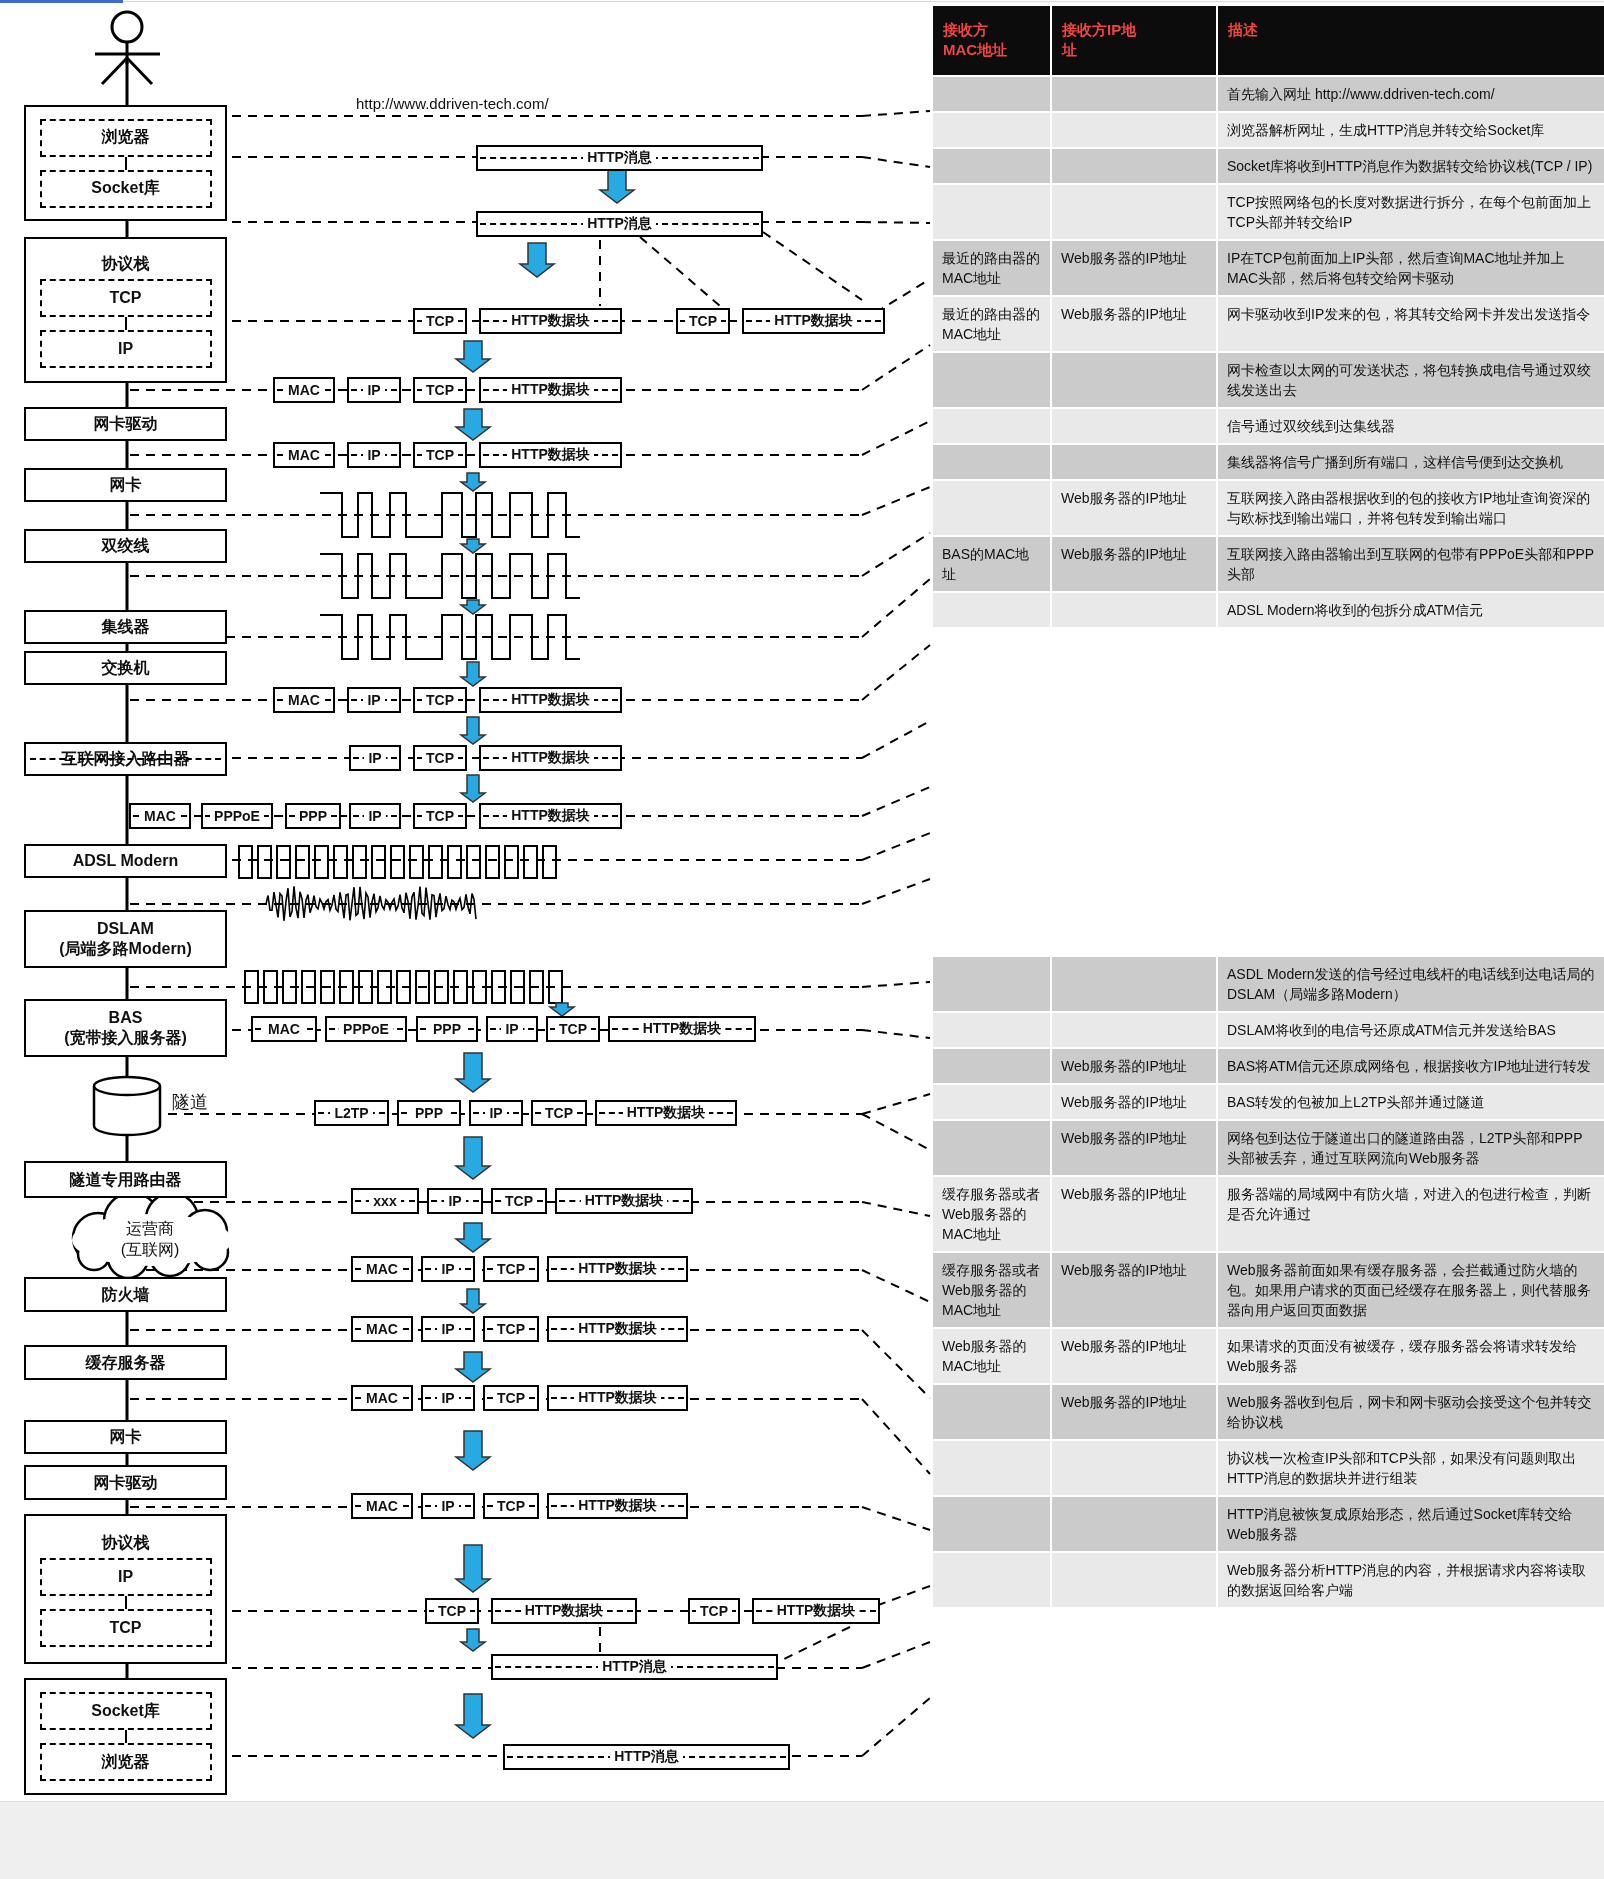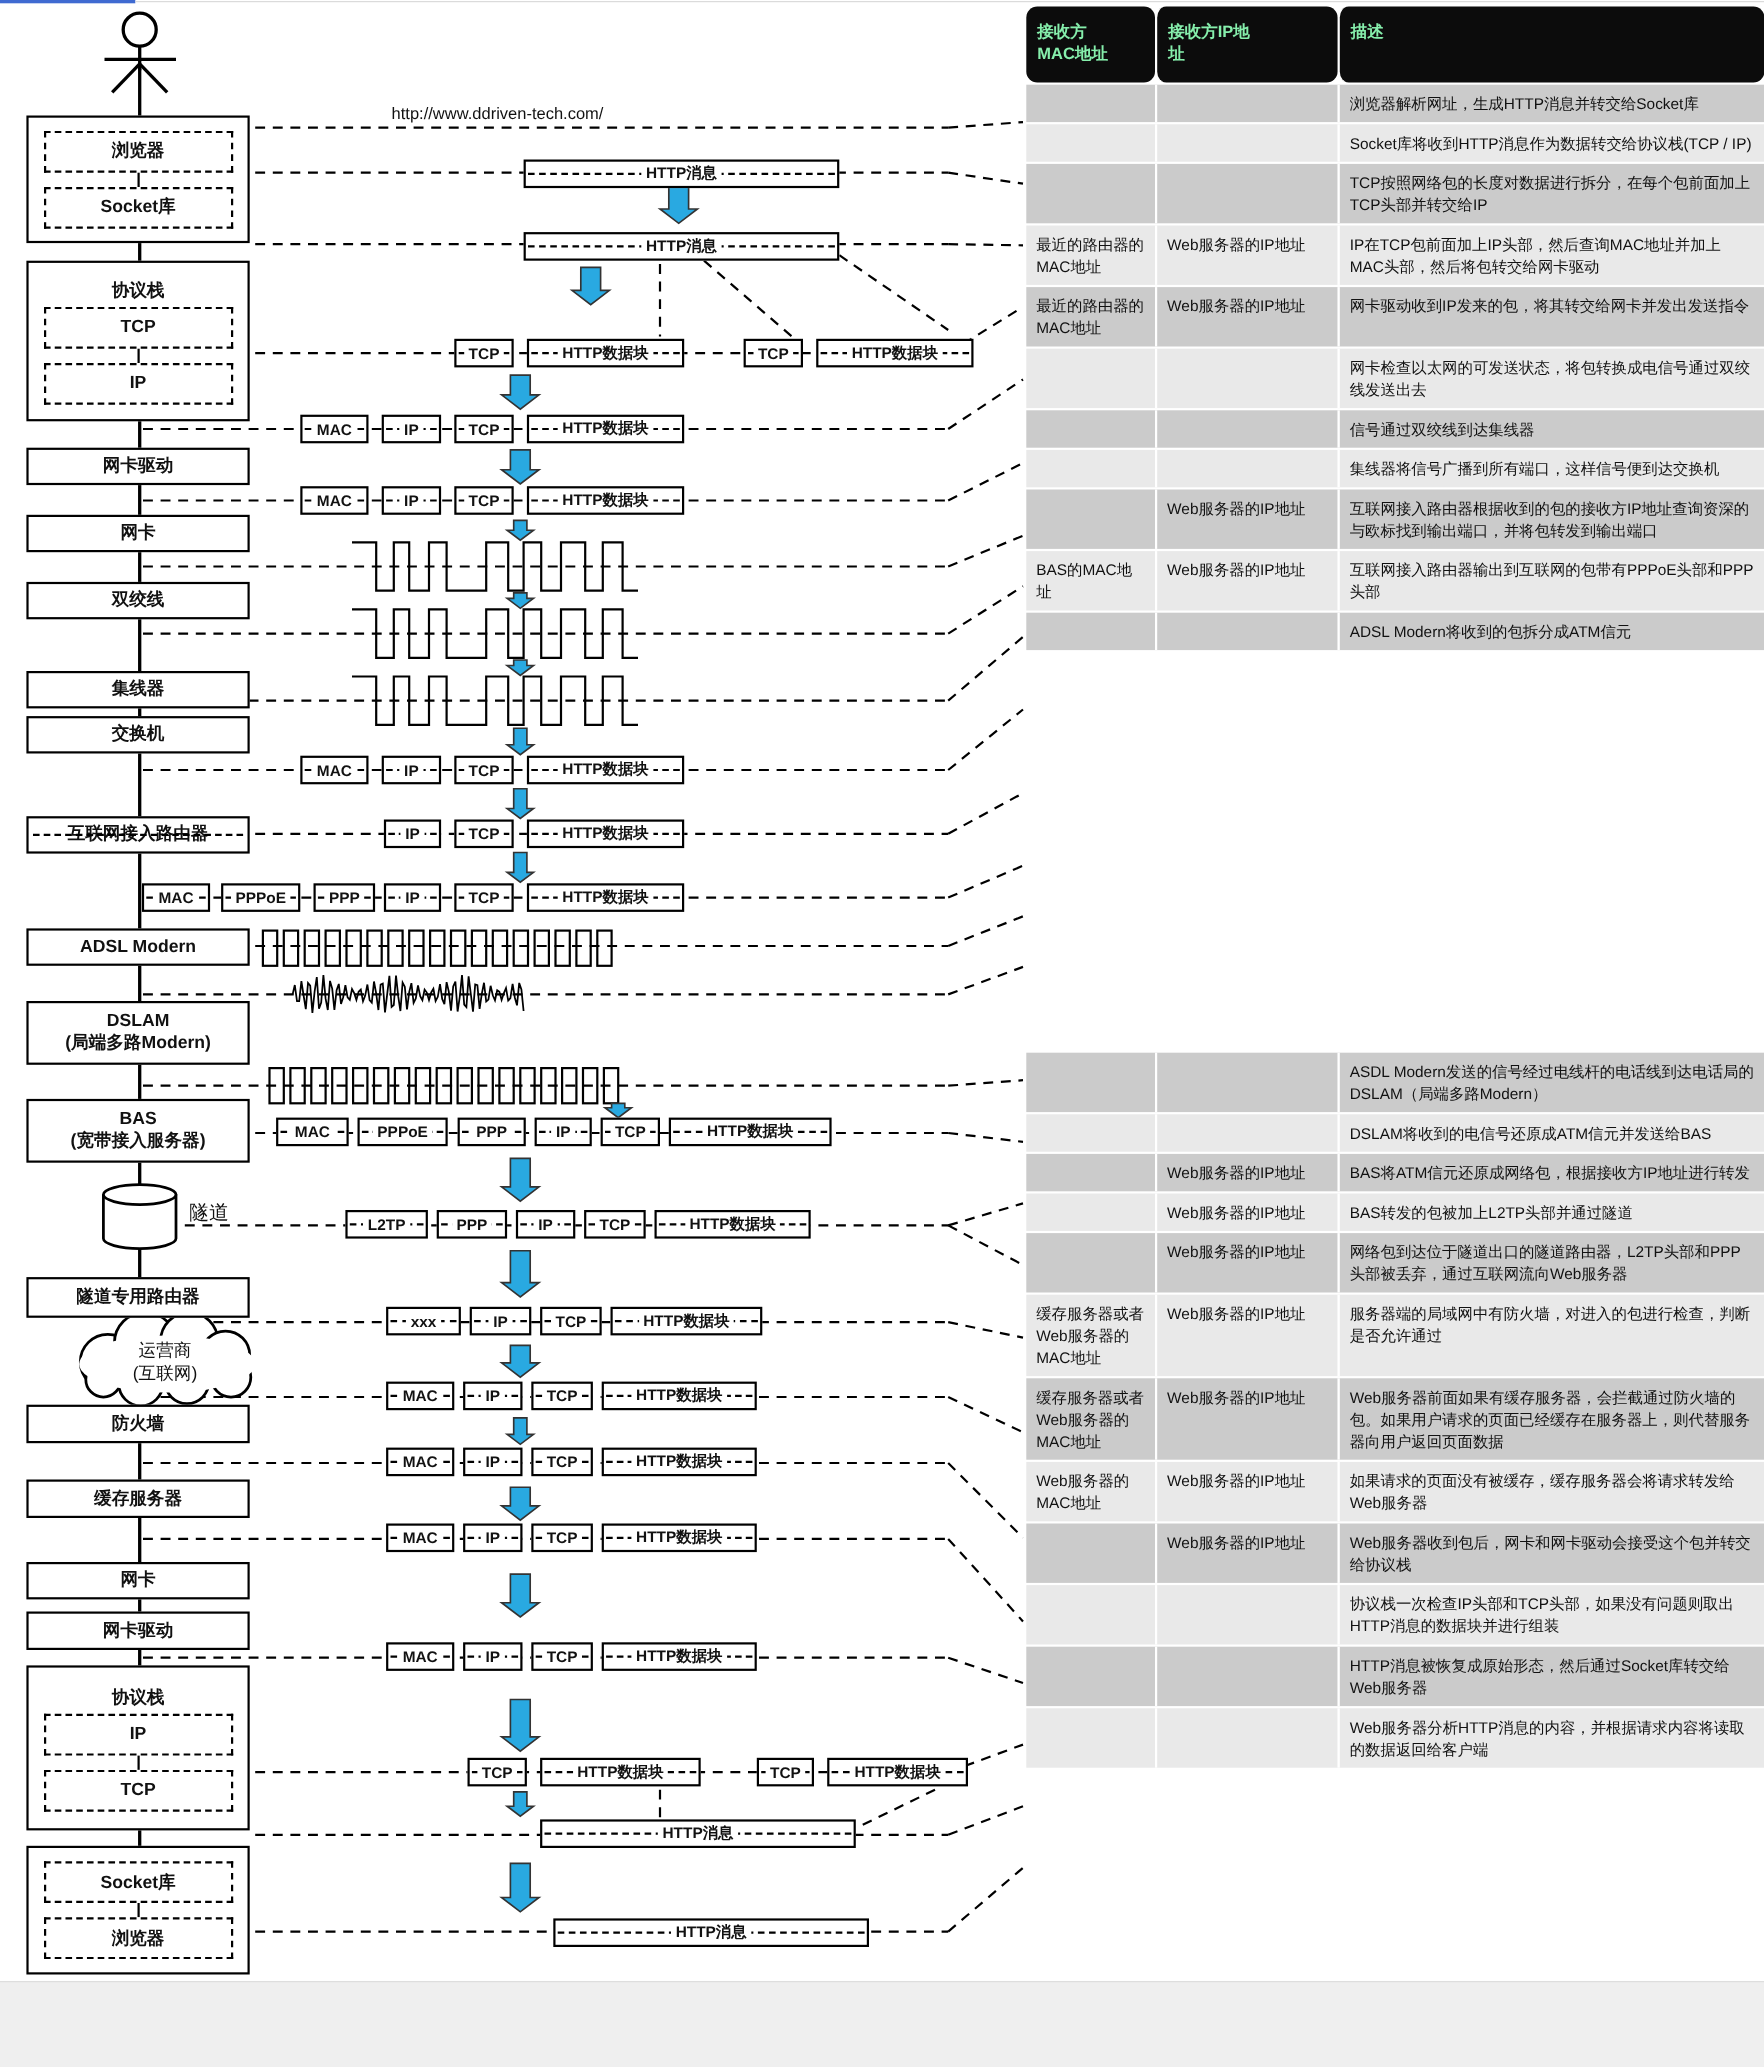--- a/index.html
+++ b/index.html
@@ -28,22 +28,22 @@
       border-top:2px dashed #000;}
   .pk span{position:relative;background:#fff;padding:0 4px;white-space:nowrap;}
 
   .flabel{position:absolute;font-size:15px;white-space:nowrap;}
   .cloudtxt{position:absolute;left:60px;width:180px;text-align:center;font-size:16px;line-height:1.3;}
 
   
   .nettable{position:absolute;left:933px;width:671px;border-collapse:separate;border-spacing:0 2px;
       table-layout:fixed;font-size:14px;line-height:20px;}
   .nettable col.c0{width:117px;} .nettable col.c1{width:166px;} .nettable col.c2{width:388px;}
-  .nettable th{background:#0c0c0c;color:#86efac;font-size:15px;font-weight:bold;text-align:left;
-      padding:14px 10px;vertical-align:top;line-height:1.35;border-left:2px solid #fff;border-radius:10px;}
+  .nettable th{background:#0c0c0c;color:#ef4444;font-size:15px;font-weight:bold;text-align:left;
+      padding:14px 10px;vertical-align:top;line-height:1.35;border-left:2px solid #fff;}
   .nettable th:first-child{border-left:none;}
   .nettable th span{display:inline-block;max-width:78px;}
   .nettable td{padding:7px 9px;vertical-align:top;border-left:2px solid #fff;word-break:break-word;}
   .nettable td:first-child{border-left:none;}
   .nettable tbody tr:nth-child(odd){background:#cbcbcb;}
   .nettable tbody tr:nth-child(even){background:#e9e9e9;}
 
   .footer{position:absolute;left:0;top:1801px;width:1604px;height:78px;background:#efefef;
       border-top:1px solid #dcdcdc;}
   .topblue{position:absolute;left:0;top:0;width:123px;height:3px;background:#3f6ad1;}
@@ -512,20 +512,25 @@
       <tr>
         <th><span>接收方MAC地址</span></th>
         <th><span>接收方IP地址</span></th>
         <th><span>描述</span></th>
       </tr>
     </thead>
     <tbody id="t1body">
         <tr>
           <td></td>
           <td></td>
+          <td>首先输入网址 http://www.ddriven-tech.com/</td>
+        </tr>
+        <tr>
+          <td></td>
+          <td></td>
           <td>浏览器解析网址，生成HTTP消息并转交给Socket库</td>
         </tr>
         <tr>
           <td></td>
           <td></td>
           <td>Socket库将收到HTTP消息作为数据转交给协议栈(TCP / IP)</td>
         </tr>
         <tr>
           <td></td>
           <td></td>

